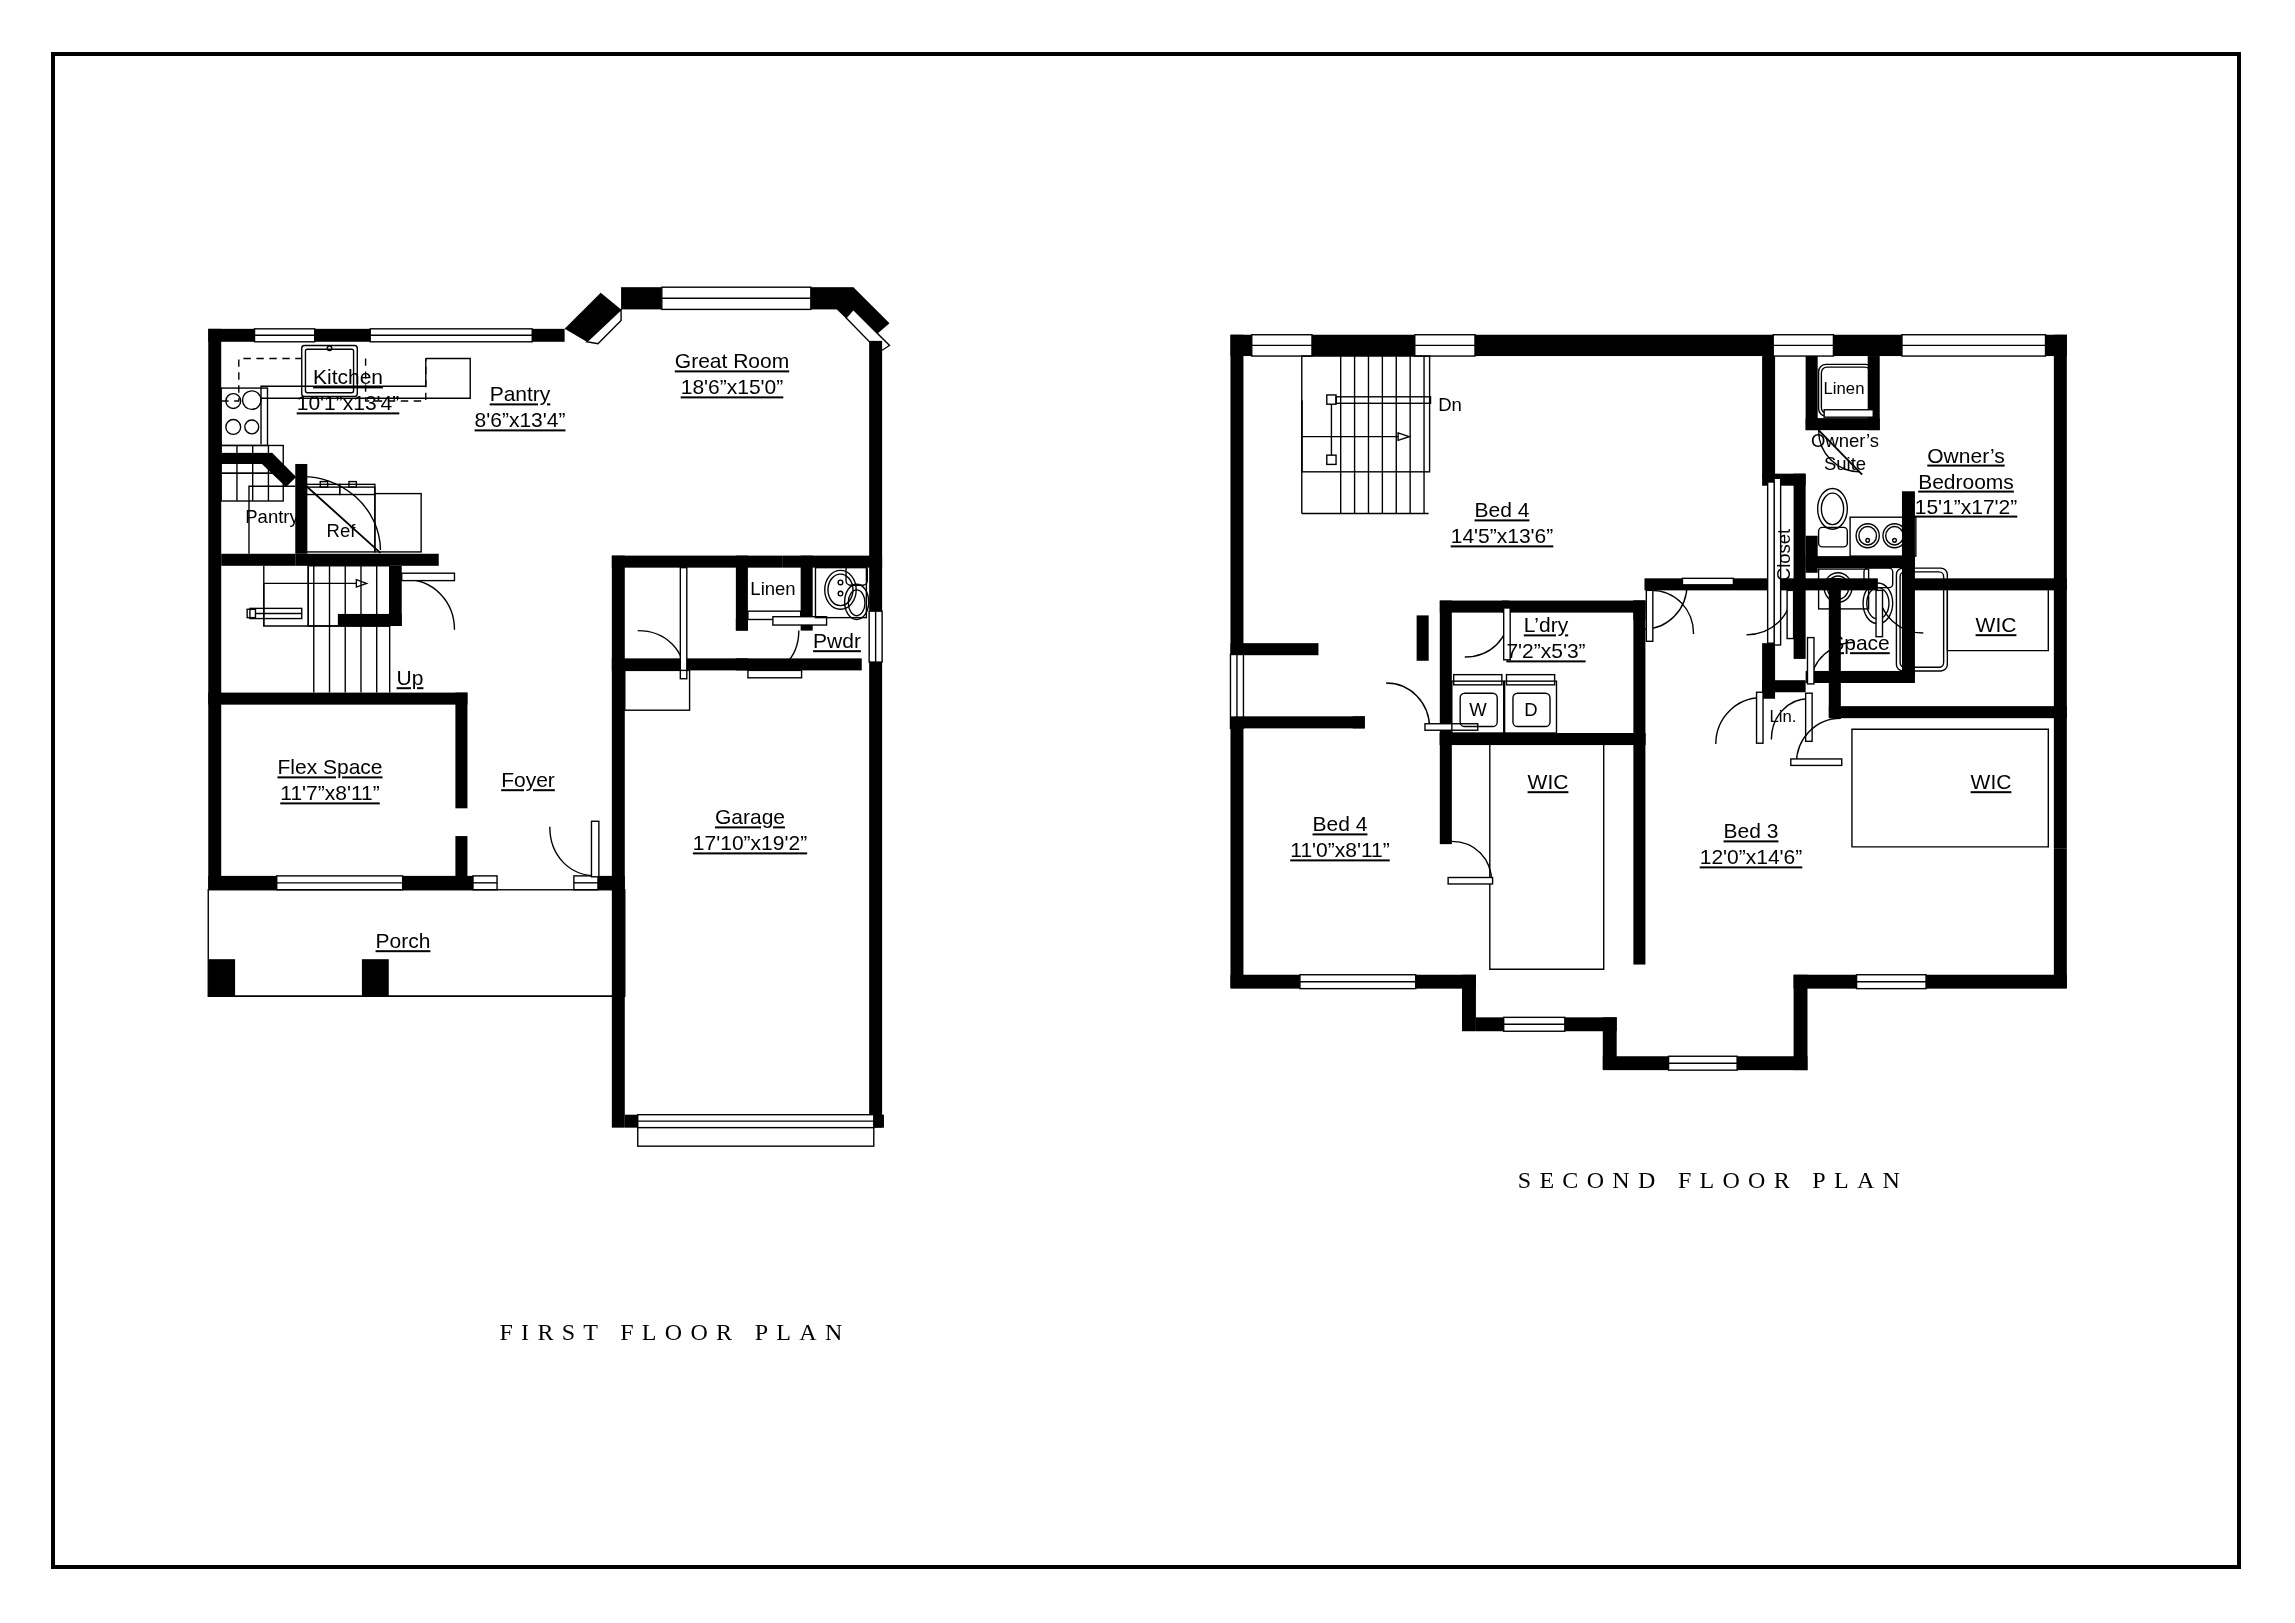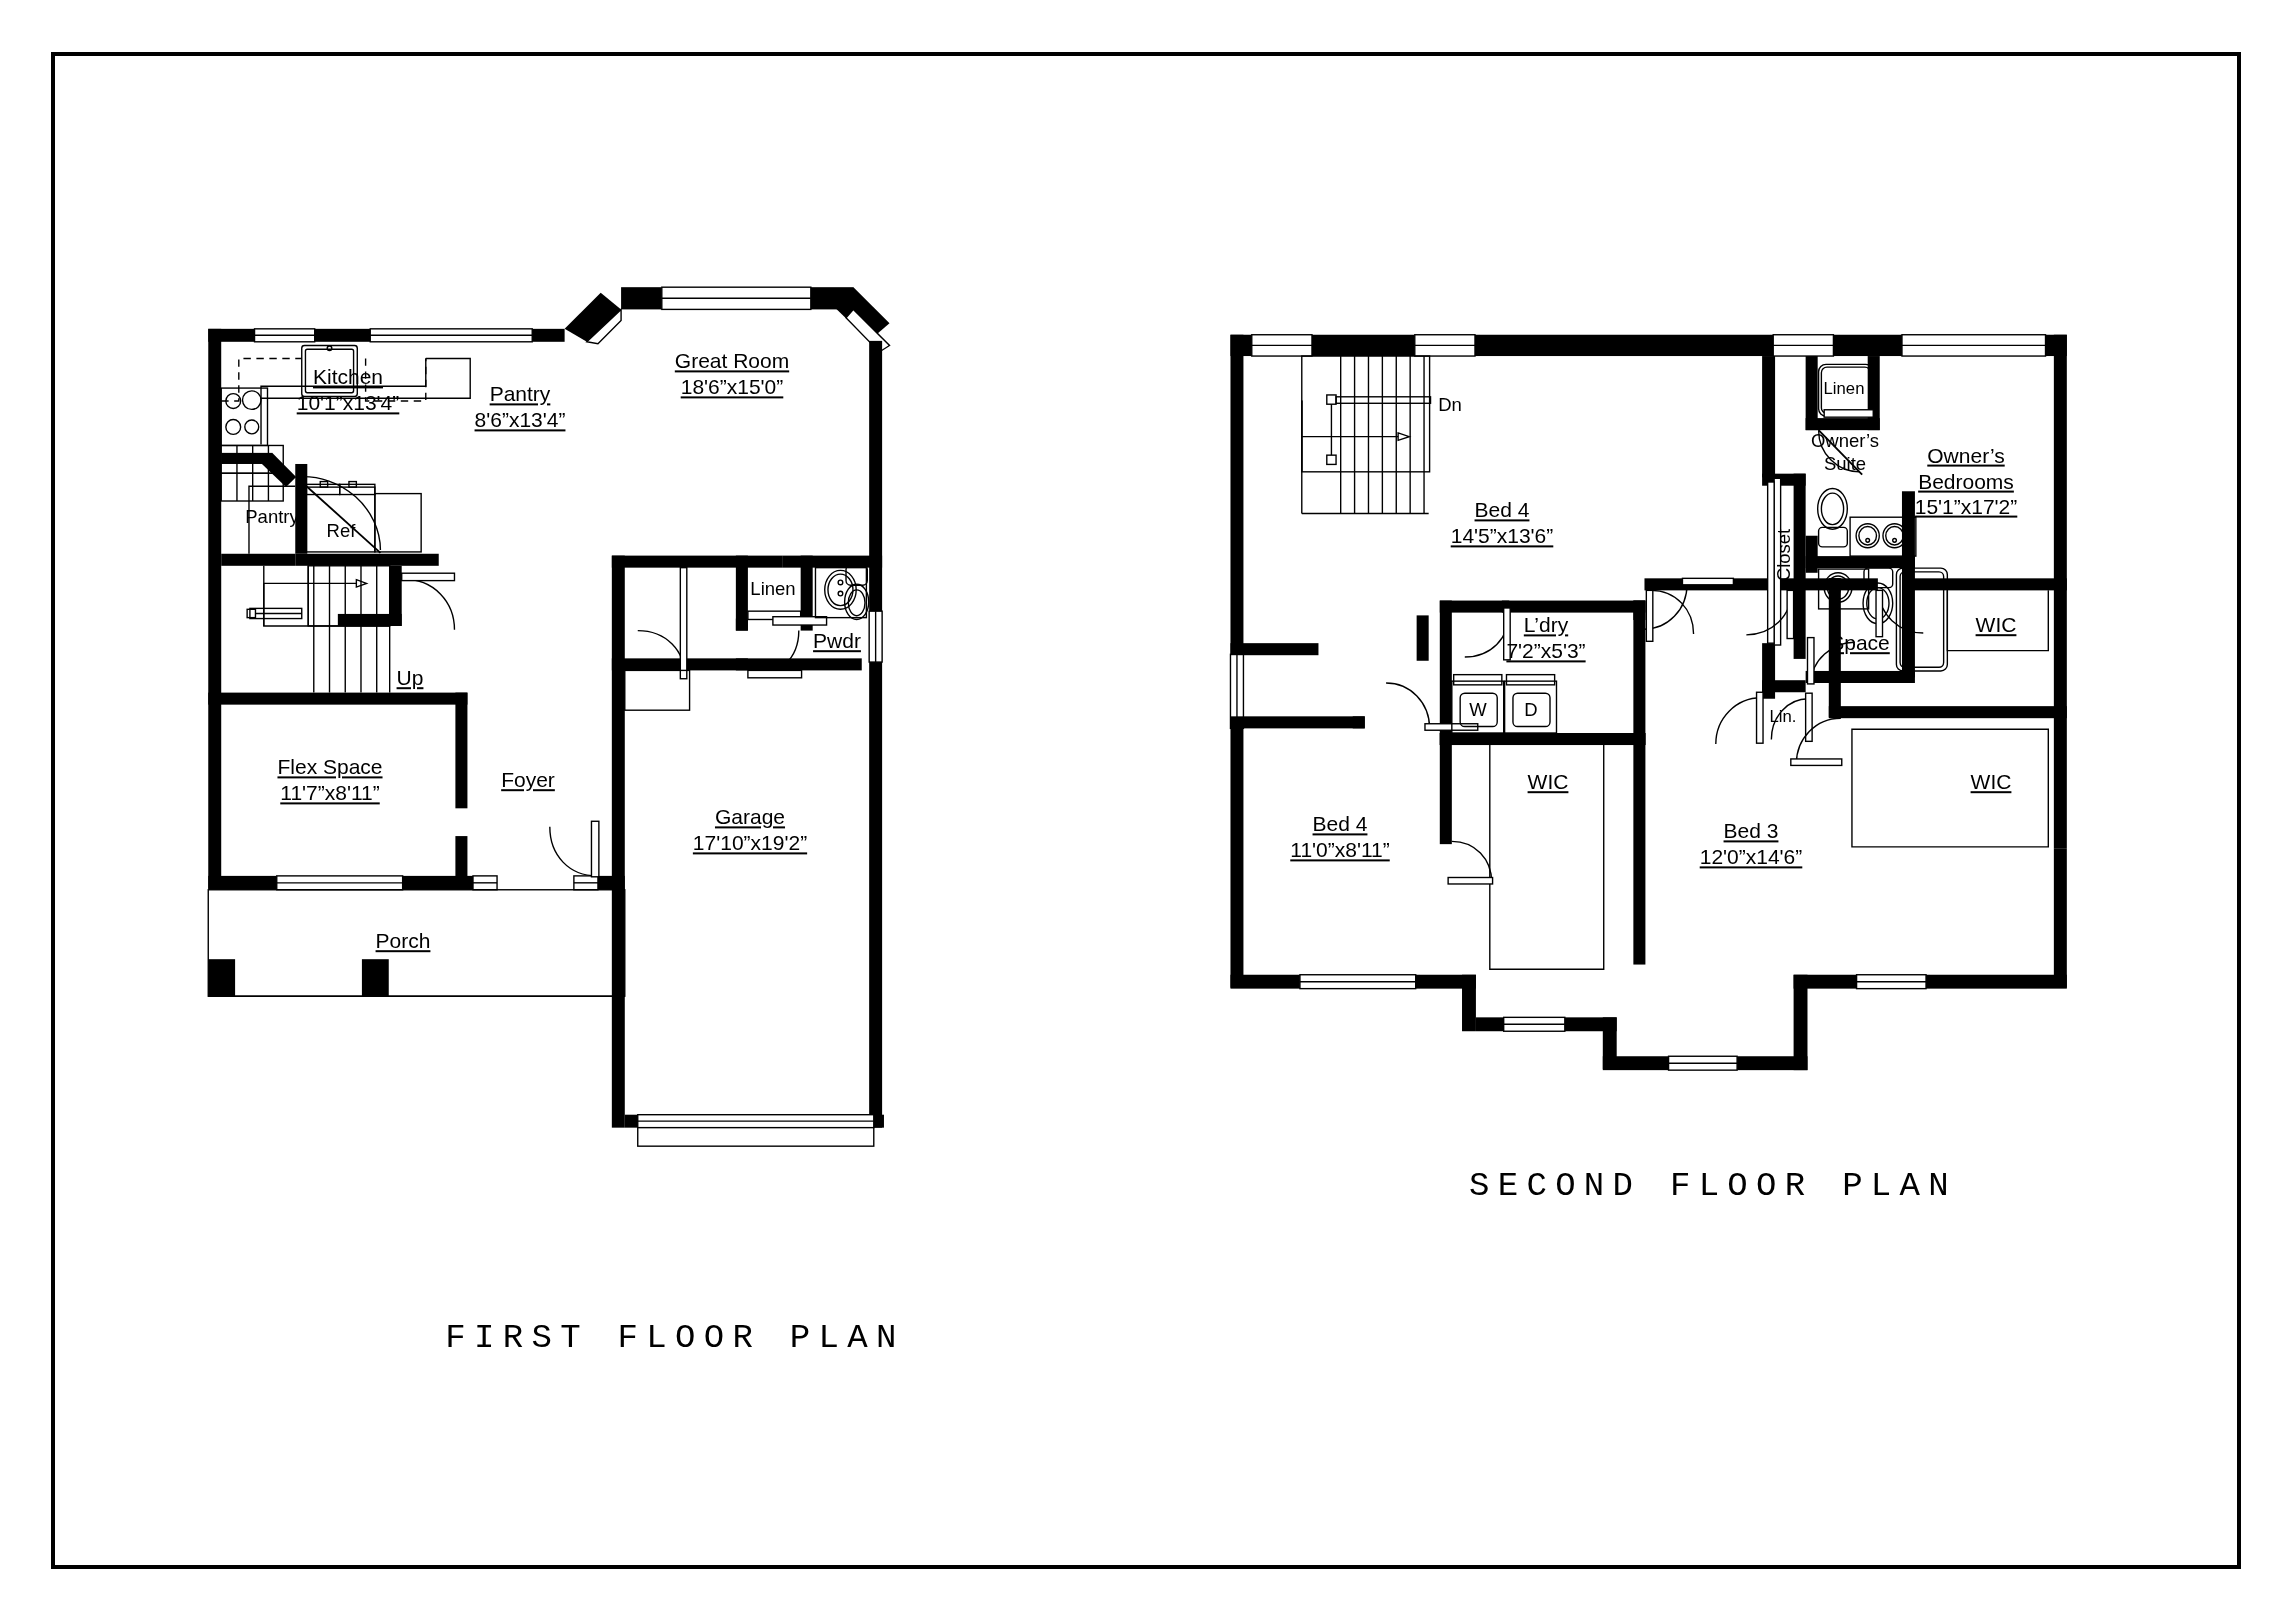--- a/index.html
+++ b/index.html
@@ -7,22 +7,22 @@
   #page{position:relative;width:2295px;height:1623px;background:#fff;overflow:hidden;}
   #frame{position:absolute;left:51px;top:52px;width:2190px;height:1517px;border:4.2px solid #000;box-sizing:border-box;}
   .plan{position:absolute;}
   .svgwrap{position:absolute;left:0;top:0;}
   .lbl{position:absolute;text-align:center;line-height:1.22;white-space:nowrap;
        font-family:"Liberation Sans",sans-serif;color:#000;transform:translate(-50%,-50%);}
   .lbl.room{font-size:21px;text-decoration:underline;}
   .lbl.small{font-size:18.5px;}
   .lbl.tiny{font-size:16.7px;}
   .lbl.vert{transform:translate(-50%,-50%) rotate(-90deg);}
-  .planTitle{position:absolute;font-size:34px;letter-spacing:8.3px;white-space:nowrap;
-             font-family:Liberation Mono, monospace;transform:translateX(-50%);}
+  .planTitle{position:absolute;font-size:24px;letter-spacing:8.3px;white-space:nowrap;
+             font-family:Liberation Serif, serif;transform:translateX(-50%);}
   svg{display:block;}
   .w{fill:#000;stroke:none;}
   .thin{fill:none;stroke:#000;stroke-width:3;}
   .thin2{fill:none;stroke:#000;stroke-width:4;}
   .dash{fill:none;stroke:#000;stroke-width:3;stroke-dasharray:16 12;}
   .fillw{fill:#fff;stroke:#000;stroke-width:3;}
 </style>
 </head>
 <body>
 

